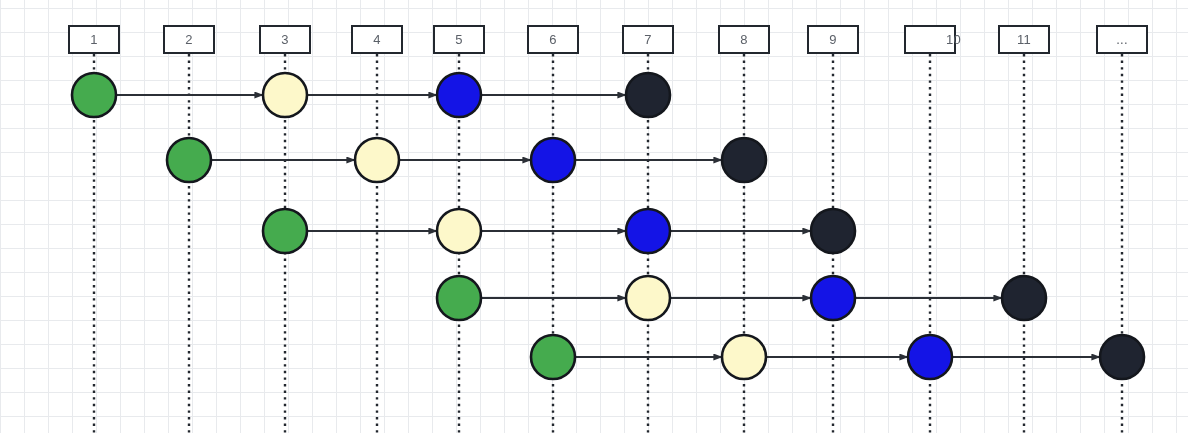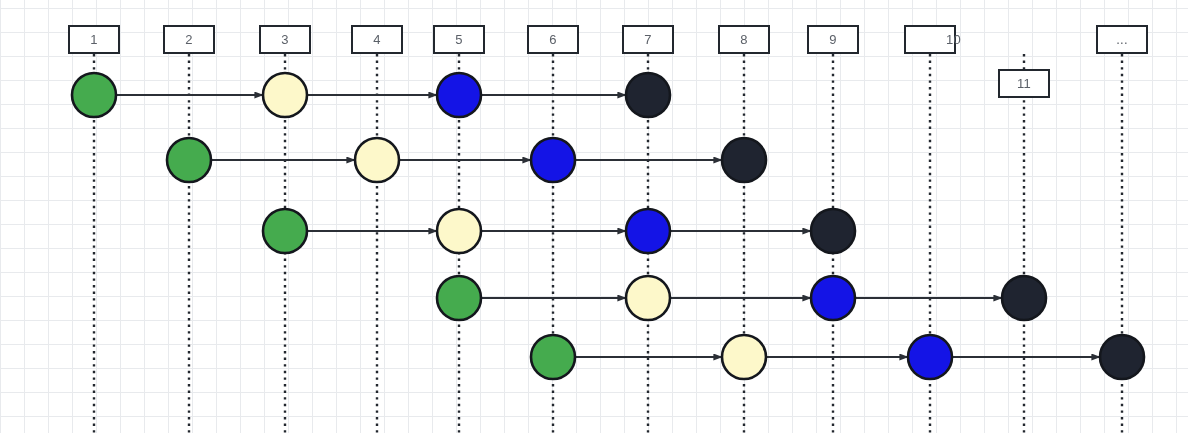--- a/index.html
+++ b/index.html
@@ -128,17 +128,17 @@
       <div class="col-head-box" style="left: 68px; top: 25px;"><span>1</span></div>
       <div class="col-head-box" style="left: 163px; top: 25px;"><span>2</span></div>
       <div class="col-head-box" style="left: 259px; top: 25px;"><span>3</span></div>
       <div class="col-head-box" style="left: 351px; top: 25px;"><span>4</span></div>
       <div class="col-head-box" style="left: 433px; top: 25px;"><span>5</span></div>
       <div class="col-head-box" style="left: 527px; top: 25px;"><span>6</span></div>
       <div class="col-head-box" style="left: 622px; top: 25px;"><span>7</span></div>
       <div class="col-head-box" style="left: 718px; top: 25px;"><span>8</span></div>
       <div class="col-head-box" style="left: 807px; top: 25px;"><span>9</span></div>
       <div class="col-head-box" style="left: 904px; top: 25px; padding-left: 40px;"><span>10</span></div>
-      <div class="col-head-box" style="left: 998px; top: 25px; margin-top: 44px;"><span>11</span></div>
+      <div class="col-head-box" style="left: 998px; top: 25px;"><span>11</span></div>
       <div class="col-head-box" style="left: 1096px; top: 25px;"><span>...</span></div>
     </div>
 
 </div>
 
 </body></html>

